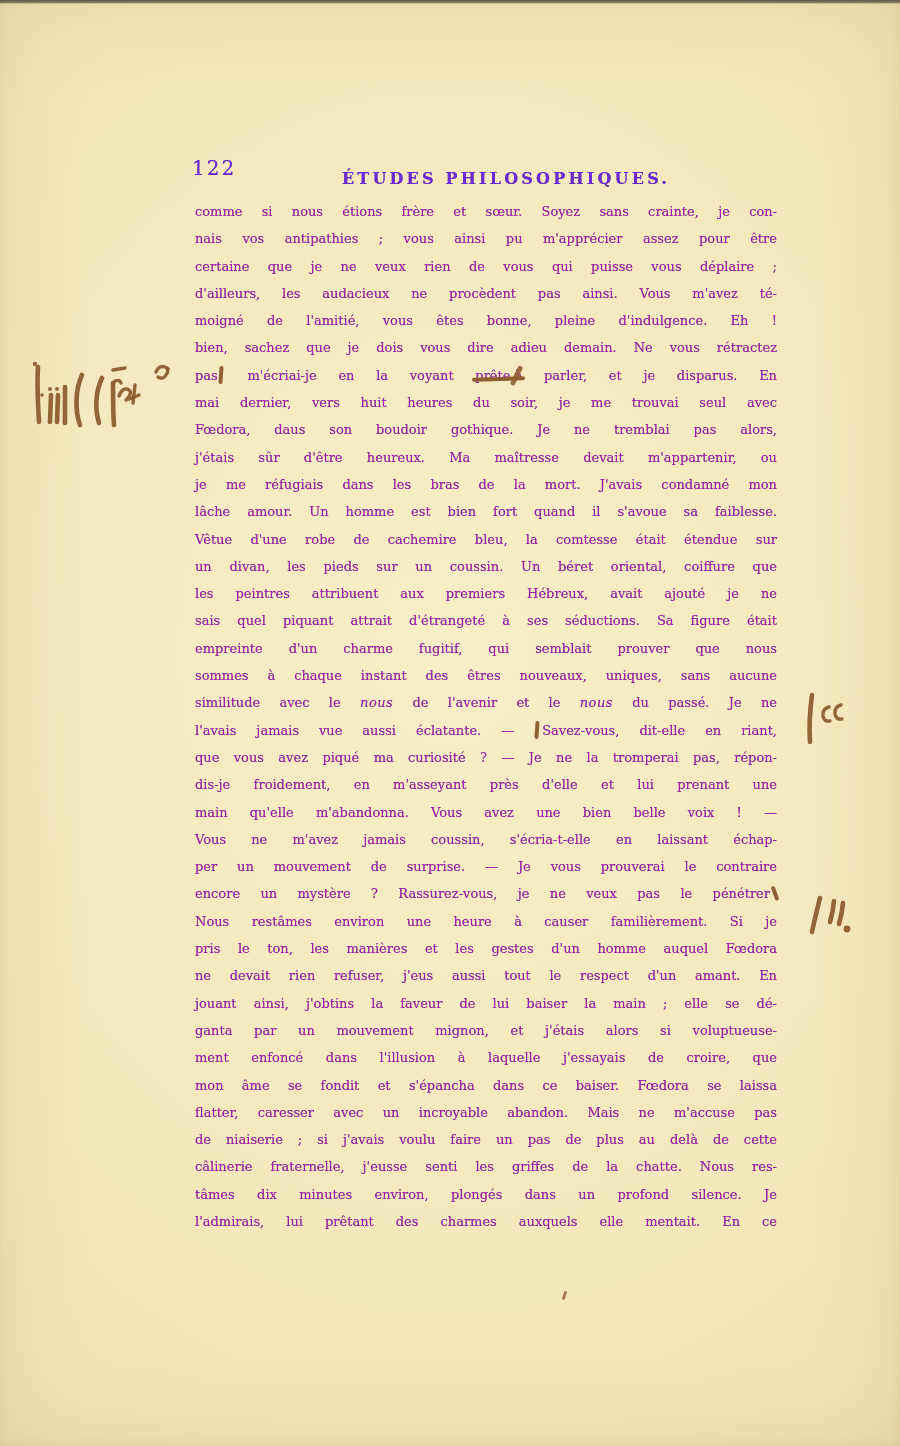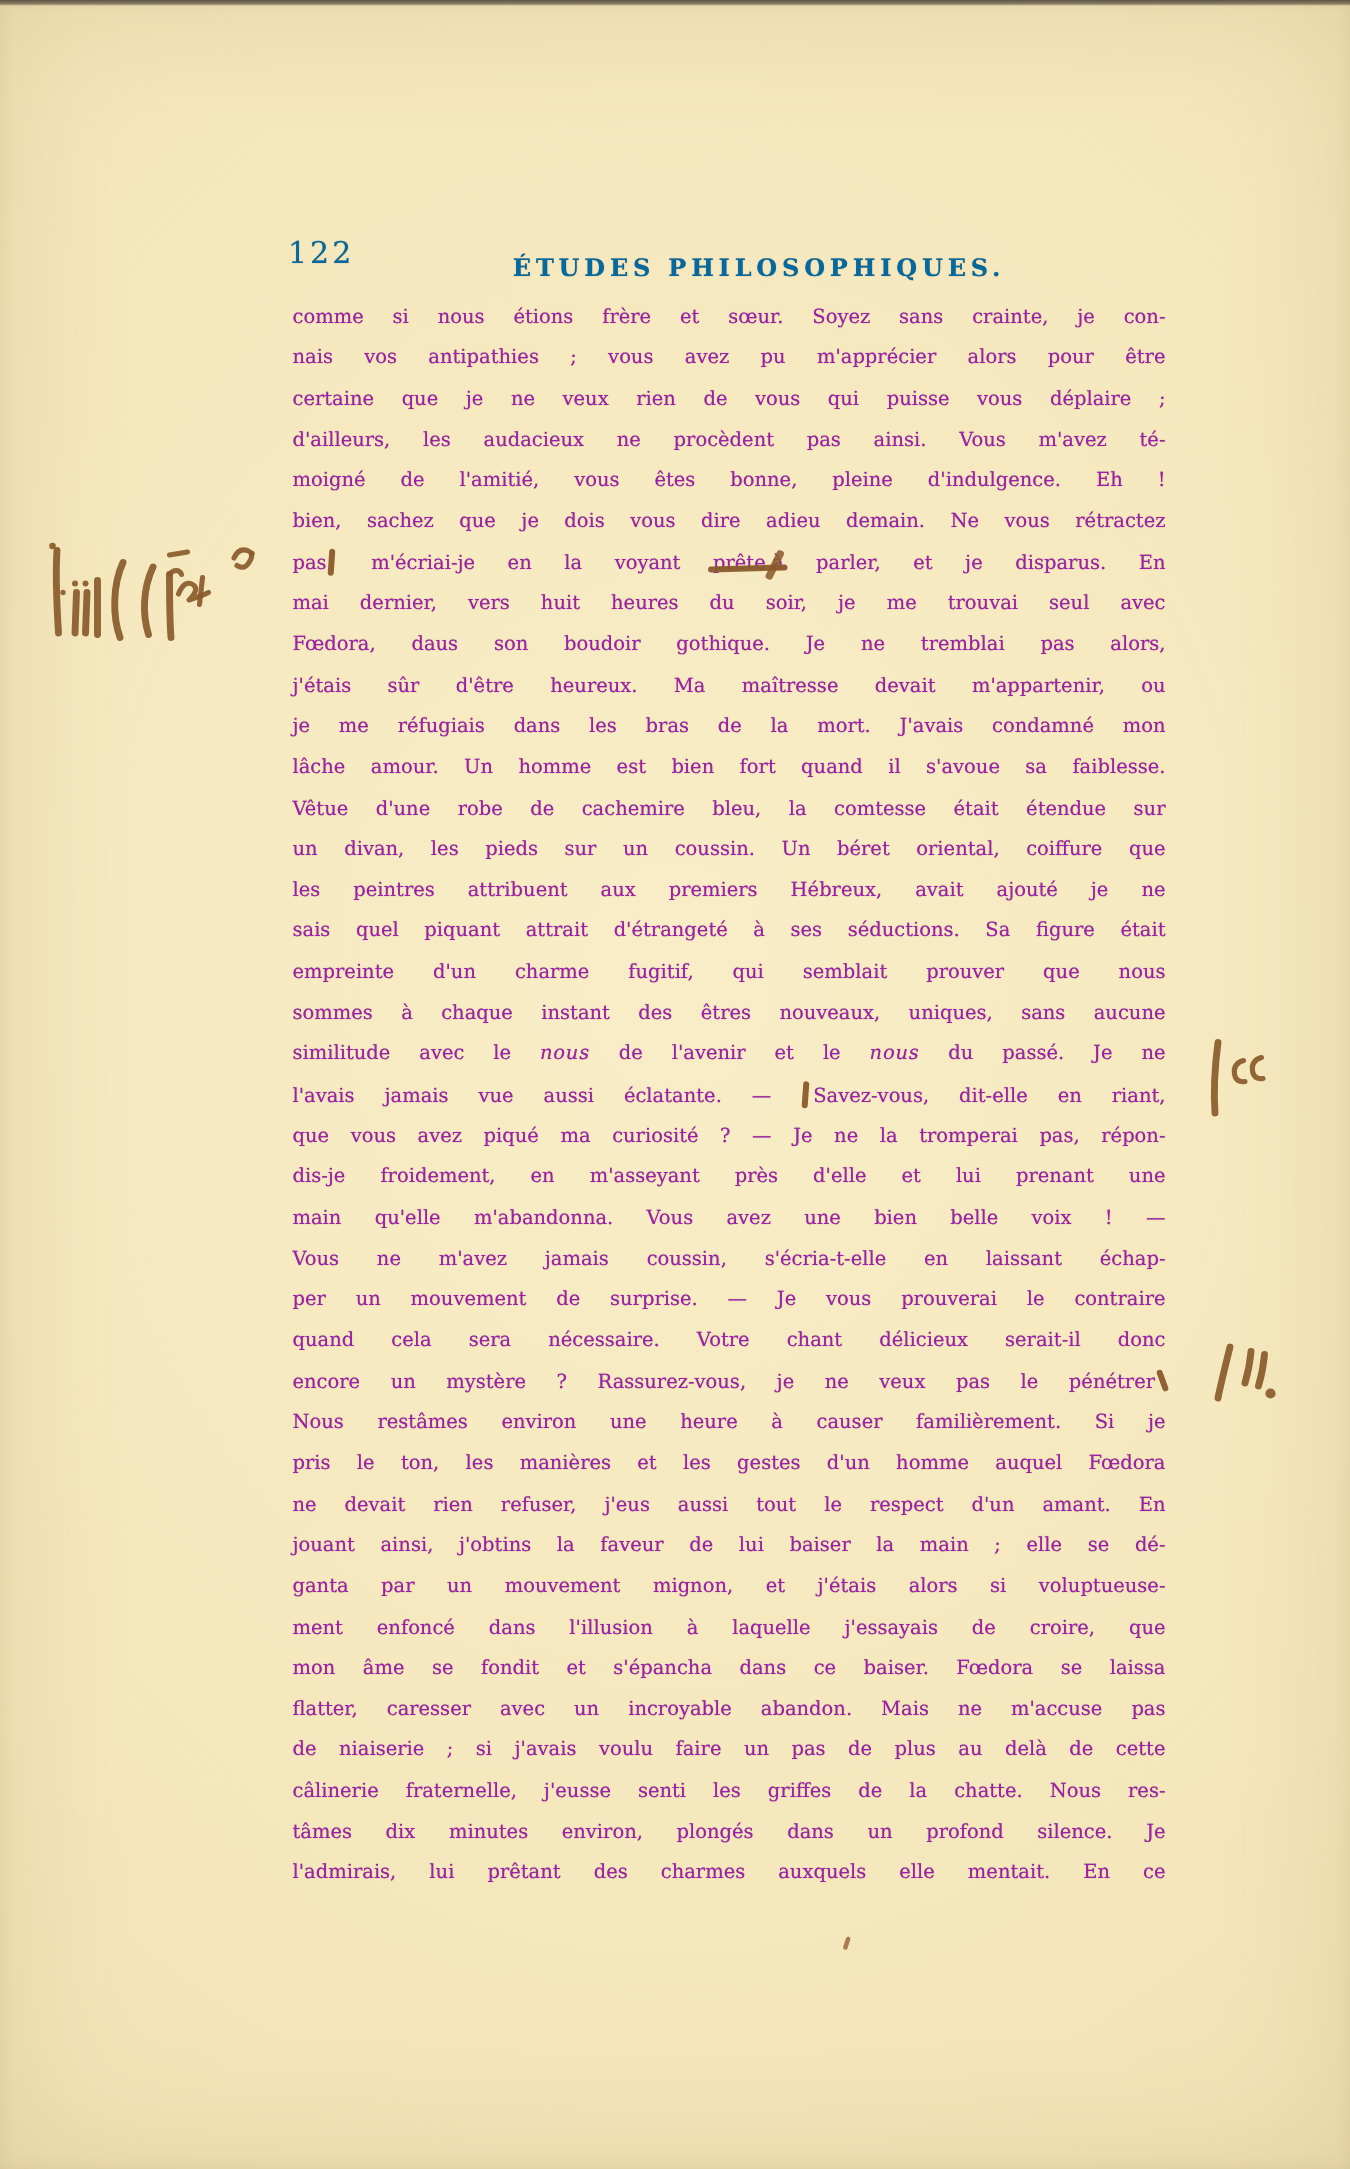--- a/index.html
+++ b/index.html
@@ -24,21 +24,21 @@
     box-shadow:
       inset 0 0 90px rgba(140,110,50,0.16),
       inset 0 0 10px rgba(120,95,45,0.10);
   }
   .top-edge {
     position: absolute; top: 0; left: 0; right: 0; height: 4px;
     background: linear-gradient(to bottom, #57524a 0%, #8d846f 65%, rgba(141,132,111,0) 100%);
   }
   .header-row {
     position: absolute; top: 154px; left: 0; width: 900px; height: 30px;
-    color: #0369a1;
+    color: #6d28d9;
   }
   .folio {
     position: absolute; left: 192px; top: 2px;
     font-size: 20px; letter-spacing: 2px;
     text-shadow: 0 0 0.6px rgba(45,42,35,0.55);
   }
   .running-head {
     position: absolute; left: 506px; top: 15px;
     transform: translateX(-50%);
     font-size: 16px; font-weight: 700; letter-spacing: 3.2px;
@@ -99,21 +99,21 @@
 <div class="paper"></div>
 <div class="top-edge"></div>
 
 <div class="header-row">
   <div class="folio">122</div>
   <div class="running-head">ÉTUDES PHILOSOPHIQUES.</div>
 </div>
 
 <div class="body-text">
     <div class="line">comme si nous étions frère et sœur. Soyez sans crainte, je con-</div>
-    <div class="line">nais vos antipathies ; vous avez pu m'apprécier alors pour être</div>
+    <div class="line">nais vos antipathies ; vous ainsi pu m'apprécier assez pour être</div>
     <div class="line">certaine que je ne veux rien de vous qui puisse vous déplaire ;</div>
     <div class="line">d'ailleurs, les audacieux ne procèdent pas ainsi. Vous m'avez té-</div>
     <div class="line">moigné de l'amitié, vous êtes bonne, pleine d'indulgence. Eh !</div>
     <div class="line">bien, sachez que je dois vous dire adieu demain. Ne vous rétractez</div>
     <div class="line">pas<span class="ink-caret"></span> m'écriai-je en la voyant <span class="ink-strike">prête à</span> parler, et je disparus. En</div>
     <div class="line">mai dernier, vers huit heures du soir, je me trouvai seul avec</div>
     <div class="line">Fœdora, daus son boudoir gothique. Je ne tremblai pas alors,</div>
     <div class="line">j'étais sûr d'être heureux. Ma maîtresse devait m'appartenir, ou</div>
     <div class="line">je me réfugiais dans les bras de la mort. J'avais condamné mon</div>
     <div class="line">lâche amour. Un homme est bien fort quand il s'avoue sa faiblesse.</div>
@@ -123,21 +123,20 @@
     <div class="line">sais quel piquant attrait d'étrangeté à ses séductions. Sa figure était</div>
     <div class="line">empreinte d'un charme fugitif, qui semblait prouver que nous</div>
     <div class="line">sommes à chaque instant des êtres nouveaux, uniques, sans aucune</div>
     <div class="line">similitude avec le <i>nous</i> de l'avenir et le <i>nous</i> du passé. Je ne</div>
     <div class="line">l'avais jamais vue aussi éclatante. — <span class="ink-caret"></span>Savez-vous, dit-elle en riant,</div>
     <div class="line">que vous avez piqué ma curiosité ? — Je ne la tromperai pas, répon-</div>
     <div class="line">dis-je froidement, en m'asseyant près d'elle et lui prenant une</div>
     <div class="line">main qu'elle m'abandonna. Vous avez une bien belle voix ! —</div>
     <div class="line">Vous ne m'avez jamais coussin, s'écria-t-elle en laissant échap-</div>
     <div class="line">per un mouvement de surprise. — Je vous prouverai le contraire</div>
-    <div class="line">quand cela sera nécessaire. Votre chant délicieux serait-il donc</div>
     <div class="line">encore un mystère ? Rassurez-vous, je ne veux pas le pénétrer<span class="ink-slash"></span></div>
     <div class="line">Nous restâmes environ une heure à causer familièrement. Si je</div>
     <div class="line">pris le ton, les manières et les gestes d'un homme auquel Fœdora</div>
     <div class="line">ne devait rien refuser, j'eus aussi tout le respect d'un amant. En</div>
     <div class="line">jouant ainsi, j'obtins la faveur de lui baiser la main ; elle se dé-</div>
     <div class="line">ganta par un mouvement mignon, et j'étais alors si voluptueuse-</div>
     <div class="line">ment enfoncé dans l'illusion à laquelle j'essayais de croire, que</div>
     <div class="line">mon âme se fondit et s'épancha dans ce baiser. Fœdora se laissa</div>
     <div class="line">flatter, caresser avec un incroyable abandon. Mais ne m'accuse pas</div>
     <div class="line">de niaiserie ; si j'avais voulu faire un pas de plus au delà de cette</div>

